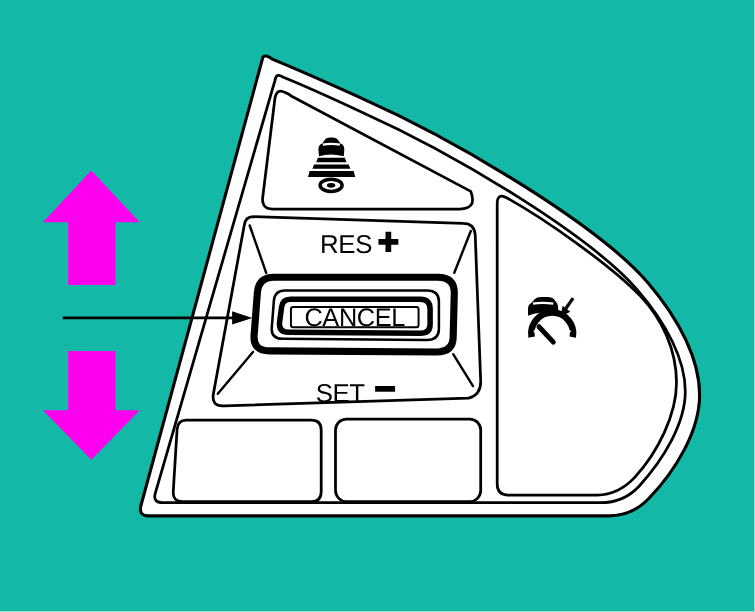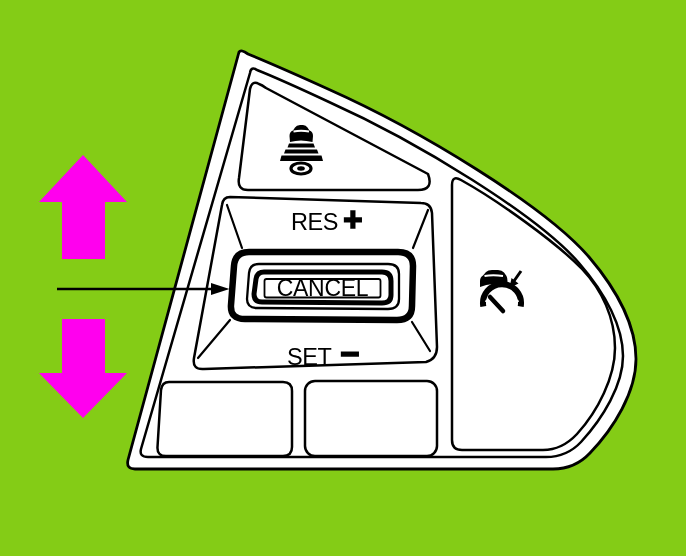--- a/index.html
+++ b/index.html
@@ -8,21 +8,21 @@
     background: #ffffff;
     width: 686px;
     height: 556px;
     overflow: hidden;
     font-family: "Liberation Sans", sans-serif;
   }
   .stage {
     position: relative;
     width: 686px;
     height: 556px;
-    background: #84cc16;
+    background: #14b8a6;
   }
   svg { display: block; }
   .outline {
     fill: #ffffff;
     stroke: #000000;
     stroke-width: 2.8;
     stroke-linejoin: round;
   }
   .panel {
     fill: #ffffff;

